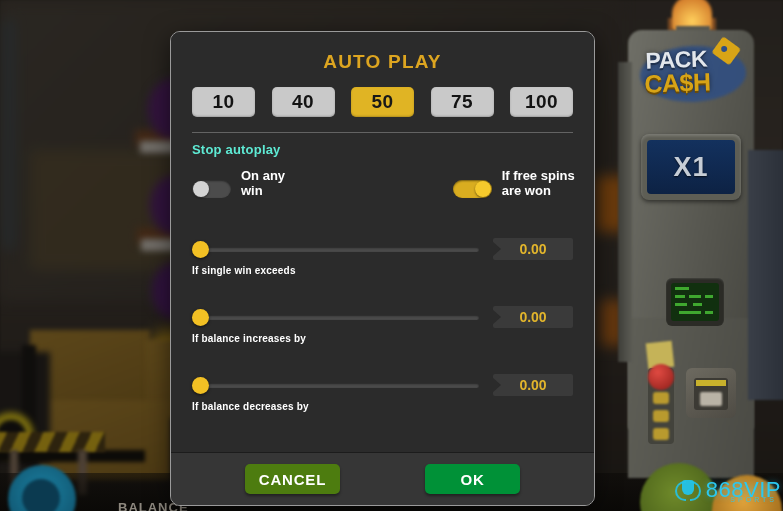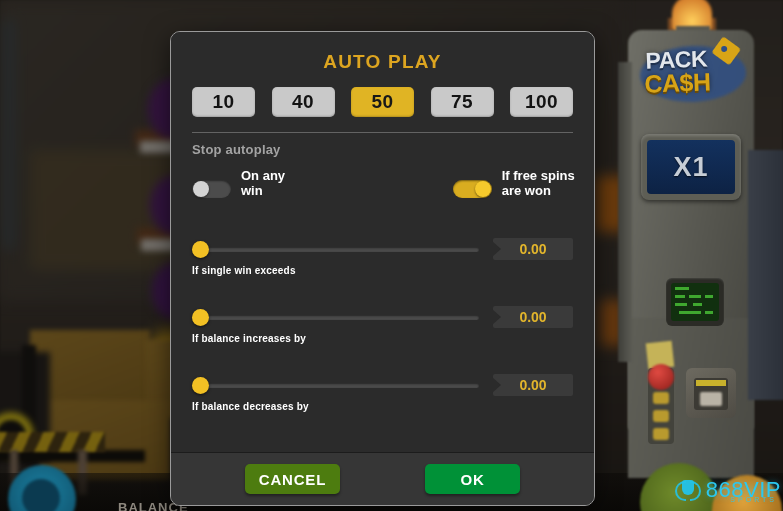--- a/index.html
+++ b/index.html
@@ -231,21 +231,21 @@
     font-size:19px; font-weight:bold;
     display:flex; align-items:center; justify-content:center;
     cursor:pointer; letter-spacing:.4px;
     box-shadow:inset 0 -1px 2px rgba(0,0,0,.22);
   }
   .chip.active { background:#e0b424; color:#181818; }
 
   .divider { height:1px; background:#6d6d6d; margin:15px 21px 0 21px; opacity:.85; }
 
   .section-label {
-    color:#a3a3a3; font-size:13px; font-weight:bold;
+    color:#5eead4; font-size:13px; font-weight:bold;
     padding:9px 0 0 21px; letter-spacing:.2px;
   }
 
   .toggle-row { display:flex; align-items:center; padding:11px 0 0 21px; }
   .toggle-cell { display:flex; align-items:flex-end; }
   .toggle-cell.second { margin-left:165px; }
   .switch {
     width:39px; height:18px; border-radius:9px; position:relative;
     background:#4c4c4c; cursor:pointer; flex:0 0 auto;
     box-shadow:inset 0 1px 2px rgba(0,0,0,.5);

